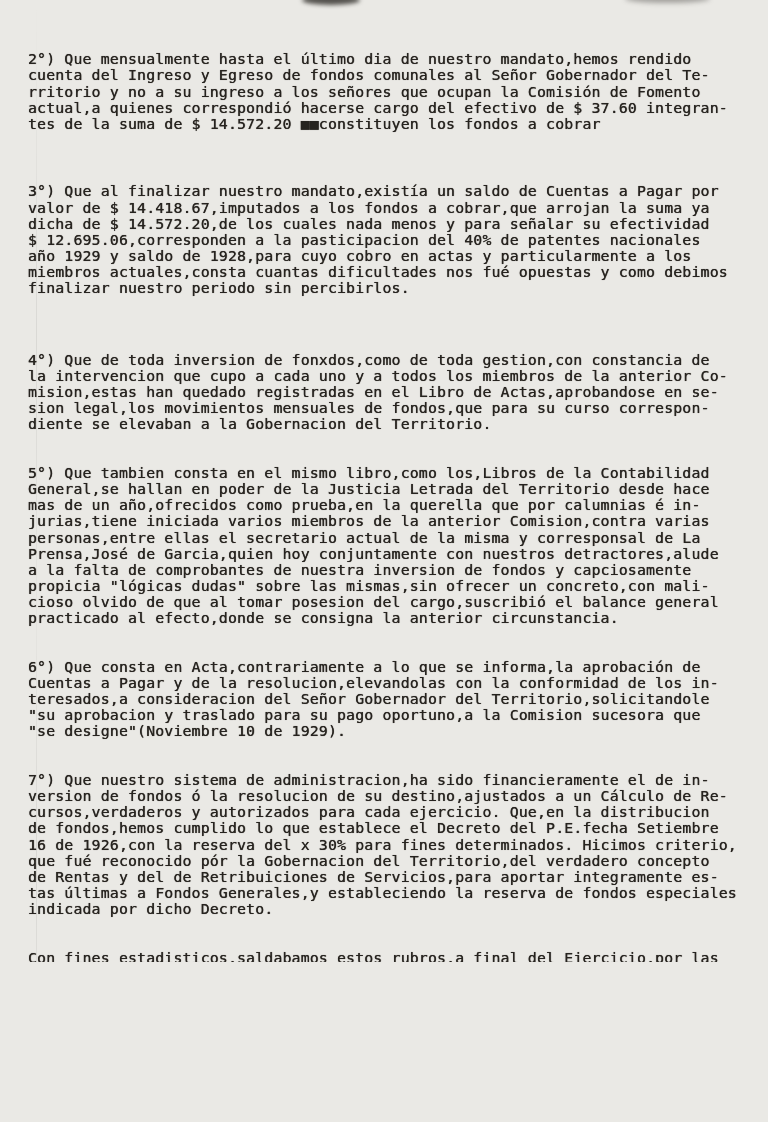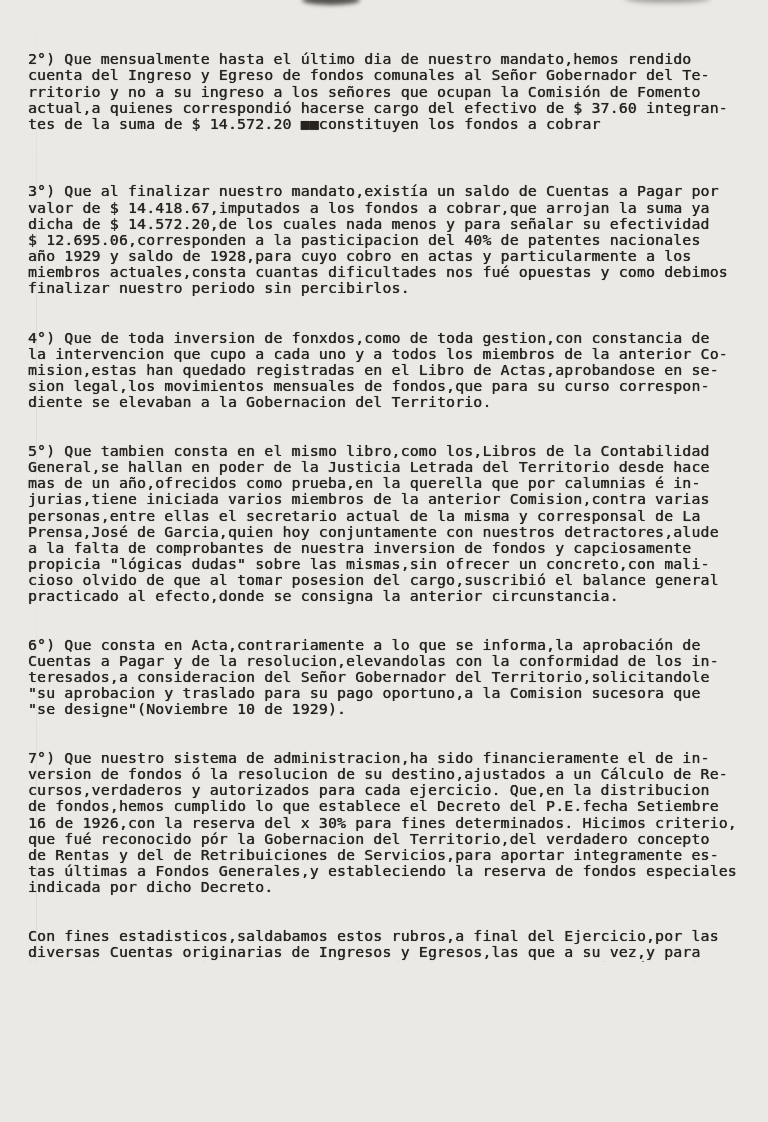--- a/index.html
+++ b/index.html
@@ -62,21 +62,21 @@
     width: 732px;
     color: #26231f;
     font-size: 14.8px;
     line-height: 16.15px;
     letter-spacing: 0.18px;
     white-space: pre-wrap;
     text-shadow: 0 0 0.7px rgba(45,40,34,0.85), 0.4px 0.4px 0.4px rgba(45,40,34,0.35);
   }
   .para { margin: 0; }
   .gap-lg { margin-bottom: 19px; }
-  .gap-sm { margin-bottom: 1px; }
+  .gap-sm { margin-bottom: 23px; }
 </style>
 </head>
 <body>
 
 <div class="page">
   <div class="smudge"></div>
   <div class="smudge-2"></div>
   <div class="crease"></div>
 
   <div class="text-block">

